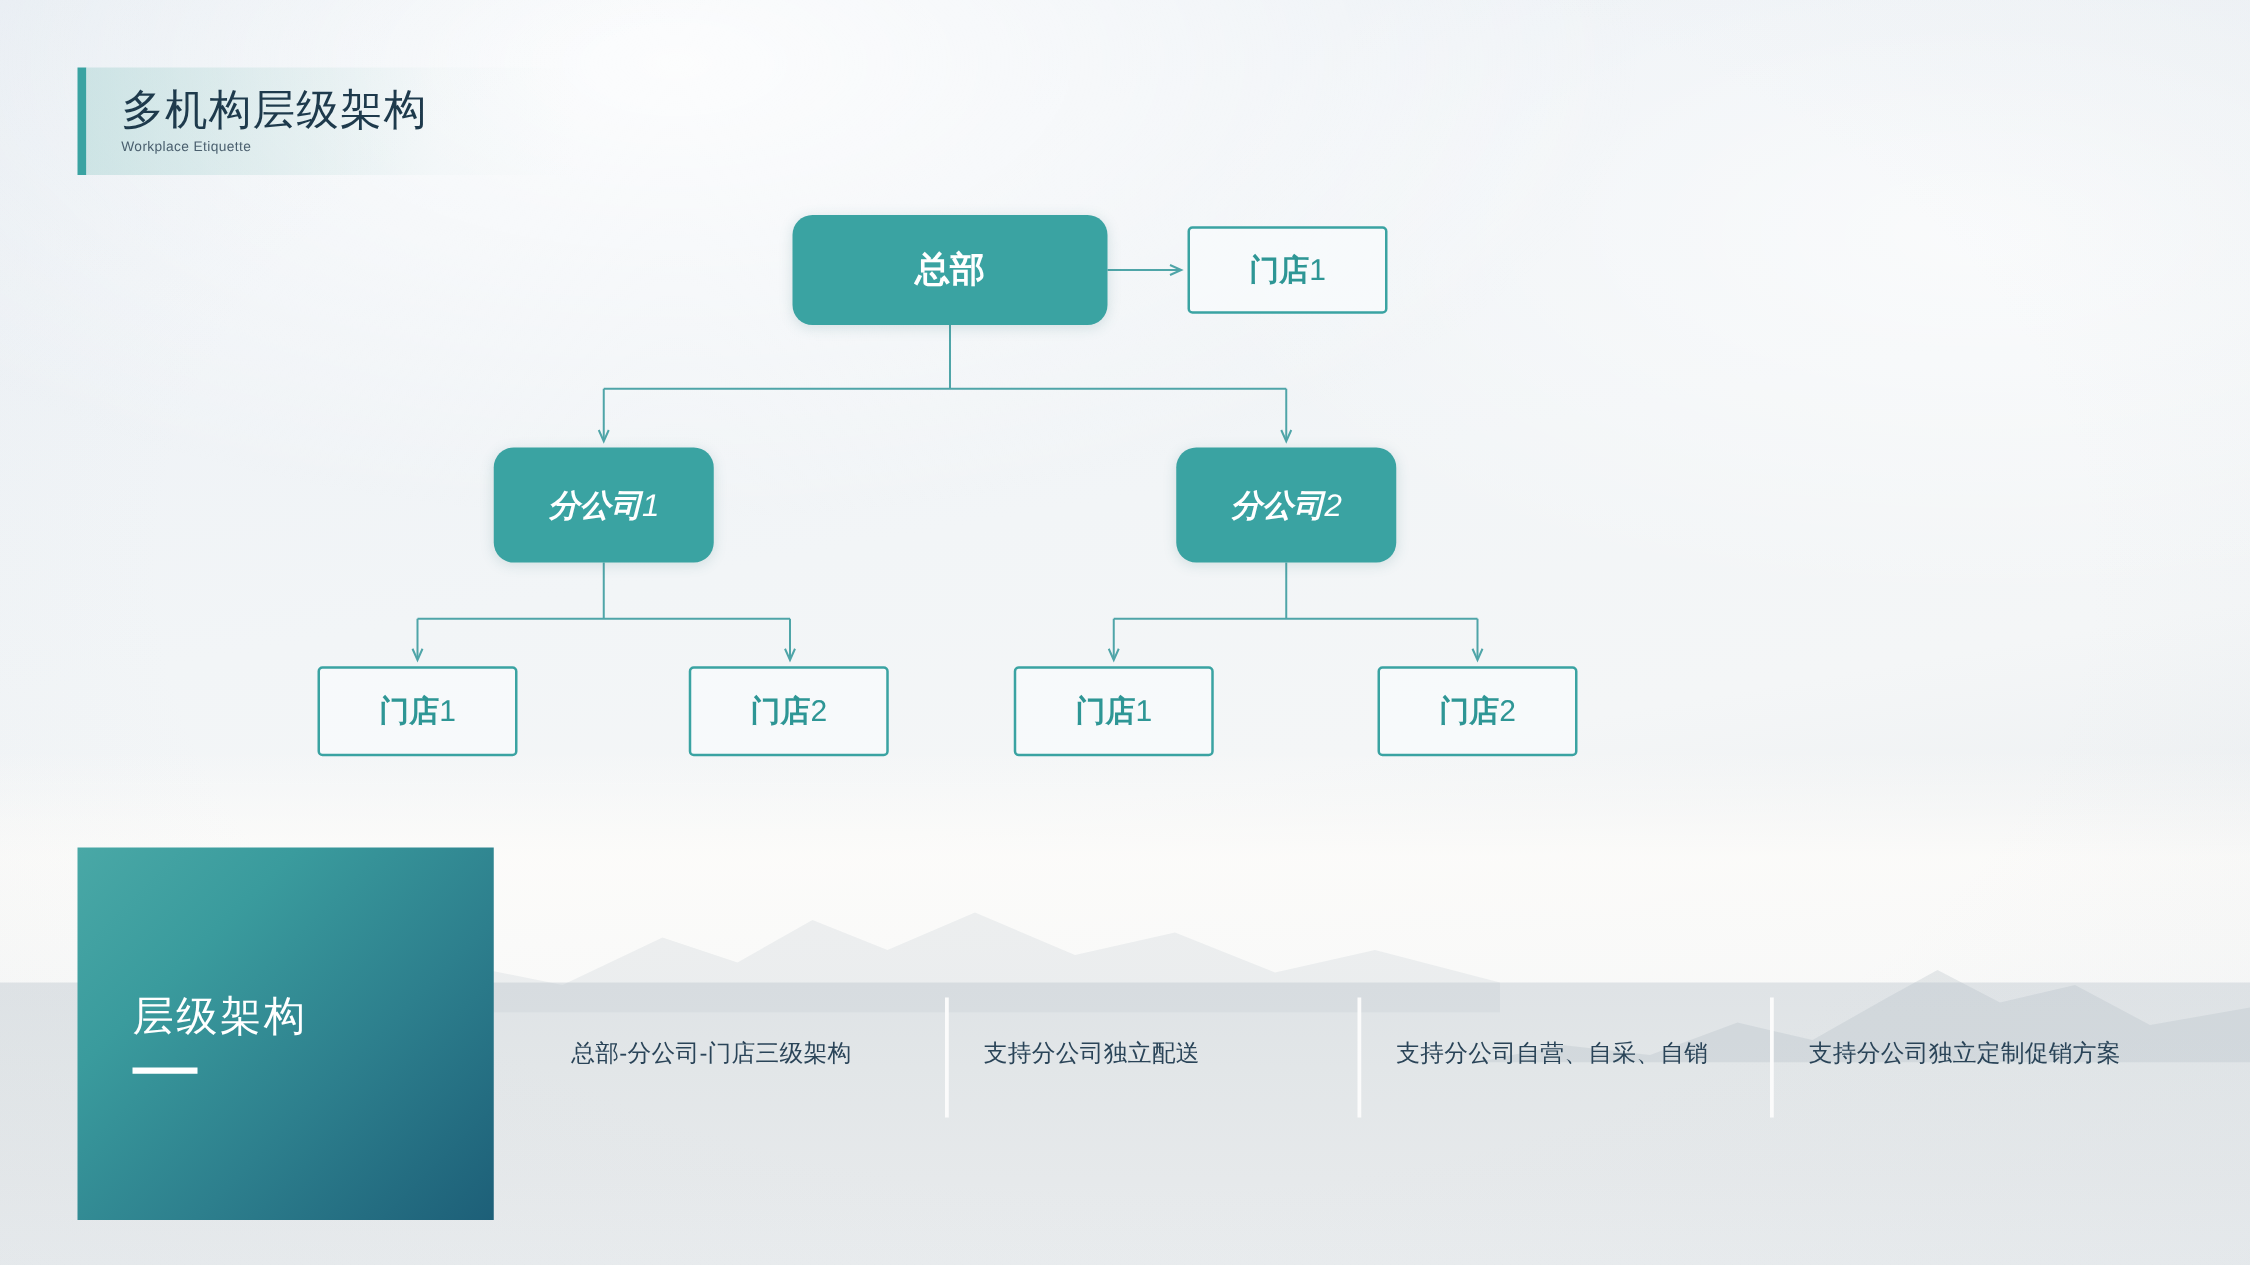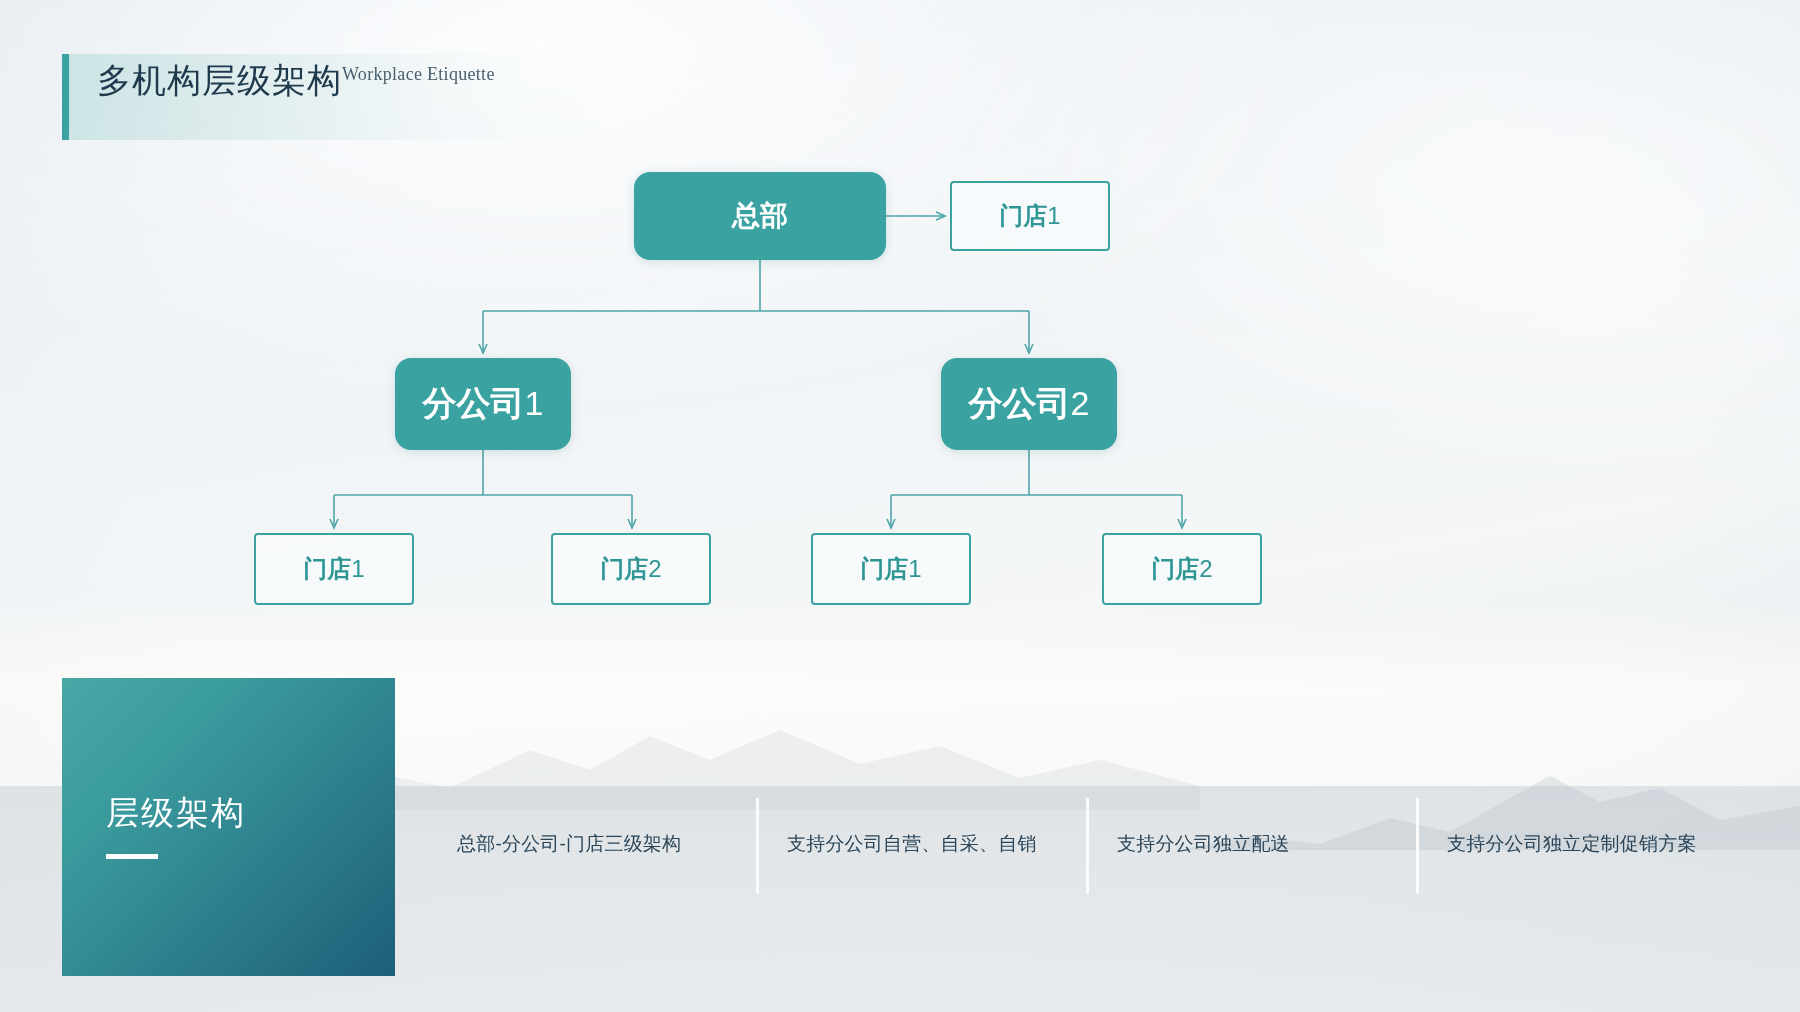--- a/index.html
+++ b/index.html
@@ -75,37 +75,36 @@
   .title-bar {
     width: 7px;
     background: #3aa3a2;
     flex: 0 0 auto;
   }
   .title-band {
     position: relative;
     padding: 6px 120px 8px 28px;
     background: linear-gradient(90deg, rgba(178,216,215,0.55) 0%, rgba(196,224,223,0.40) 35%, rgba(225,238,238,0.16) 72%, rgba(240,245,246,0.0) 100%);
     display: flex;
-    flex-direction: row;
+    flex-direction: column;
     justify-content: center;
   }
   .title-main {
     font-size: 34px;
     line-height: 1.18;
     color: #1e3a4c;
     letter-spacing: 1px;
     white-space: nowrap;
   }
   .title-sub {
     margin-top: 4px;
-    font-size: 18px;
+    font-size: 11px;
     color: #4a5f6e;
     letter-spacing: 0.3px;
     white-space: nowrap;
-    font-family: Liberation Serif, serif;
   }
 
   
   .chart-layer {
     position: absolute;
     left: 0; top: 0;
     width: 1800px;
     height: 760px;
     padding-left: 28px;
   }
@@ -148,21 +147,21 @@
   .node.outlined .lbl { color: #2e9695; }
 
   .node.root   { left: 634px; top: 172px; width: 252px; height: 88px; }
   .node.root .lbl { font-size: 28px; }
 
   .node.store-top { left: 950px; top: 181px; width: 160px; height: 70px; }
   .node.store-top .lbl { font-size: 24px; }
 
   .node.branch1 { left: 395px; top: 358px; width: 176px; height: 92px; }
   .node.branch2 { left: 941px; top: 358px; width: 176px; height: 92px; }
-  .node.branch1 .lbl, .node.branch2 .lbl { font-size: 34px; }
+  .node.branch1 .lbl, .node.branch2 .lbl { font-size: 25px; font-style: italic; }
 
   .node.s1 { left: 254px; top: 533px; width: 160px; height: 72px; }
   .node.s2 { left: 551px; top: 533px; width: 160px; height: 72px; }
   .node.s3 { left: 811px; top: 533px; width: 160px; height: 72px; }
   .node.s4 { left: 1102px; top: 533px; width: 160px; height: 72px; }
   .node.s1 .lbl, .node.s2 .lbl, .node.s3 .lbl, .node.s4 .lbl { font-size: 24px; }
 
   
   .bottom-panel {
     position: absolute;
@@ -348,26 +347,26 @@
     <div class="bp-title">层级架构</div>
     <div class="bp-rule"></div>
   </div>
 
   <div class="features">
     <div class="feature">
       <div class="ftxt">总部-分公司-门店三级架构</div>
       <div class="divider"></div>
     </div>
     <div class="feature">
+      <div class="ftxt">支持分公司独立配送</div>
+      <div class="divider"></div>
+    </div>
+    <div class="feature">
       <div class="ftxt">支持分公司自营、自采、自销</div>
       <div class="divider"></div>
     </div>
     <div class="feature">
-      <div class="ftxt">支持分公司独立配送</div>
-      <div class="divider"></div>
-    </div>
-    <div class="feature">
       <div class="ftxt">支持分公司独立定制促销方案</div>
 
     </div>
   </div>
 
 </div>
 
 </body></html>

